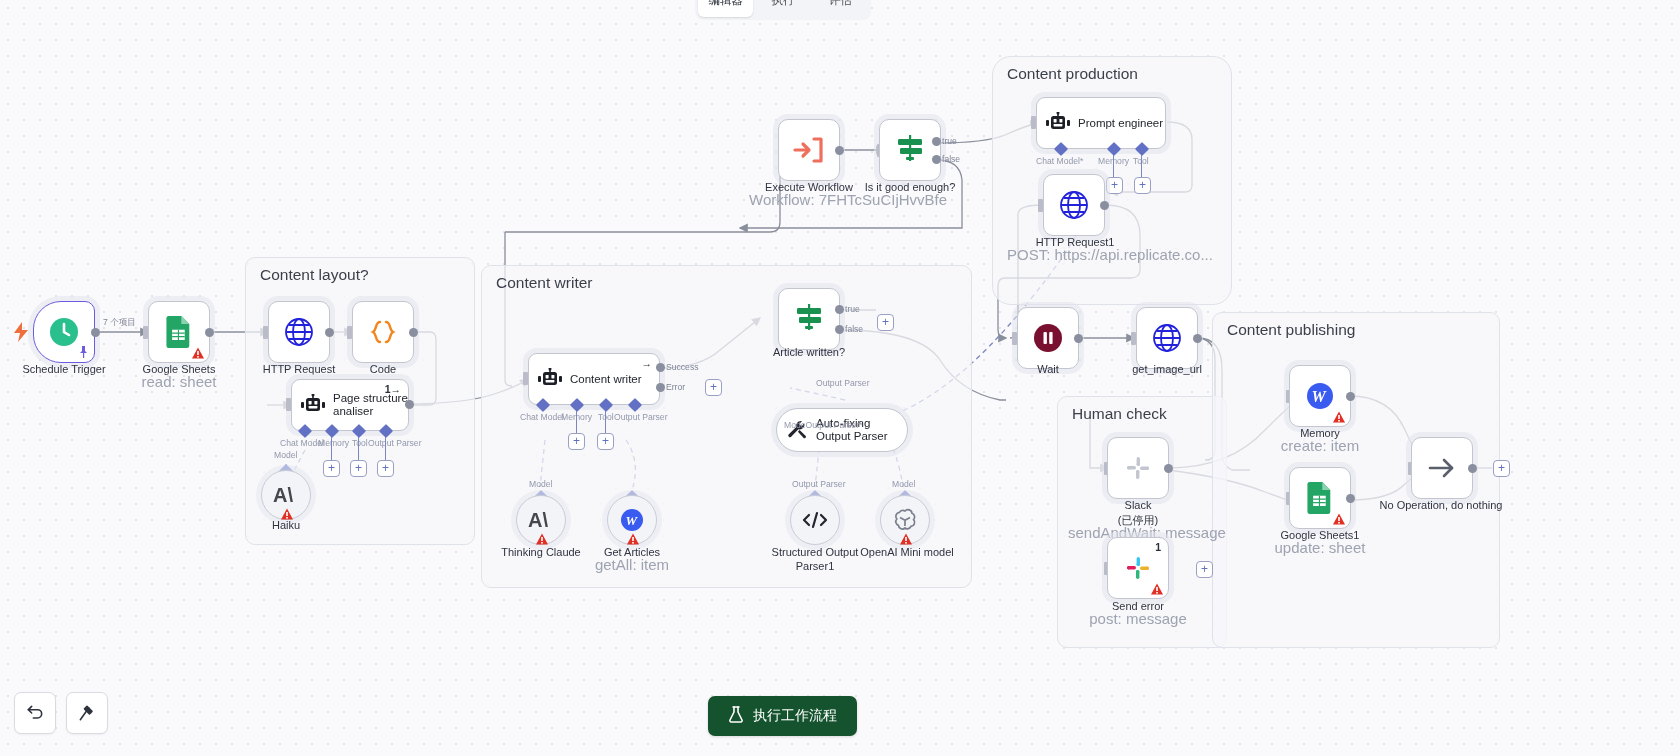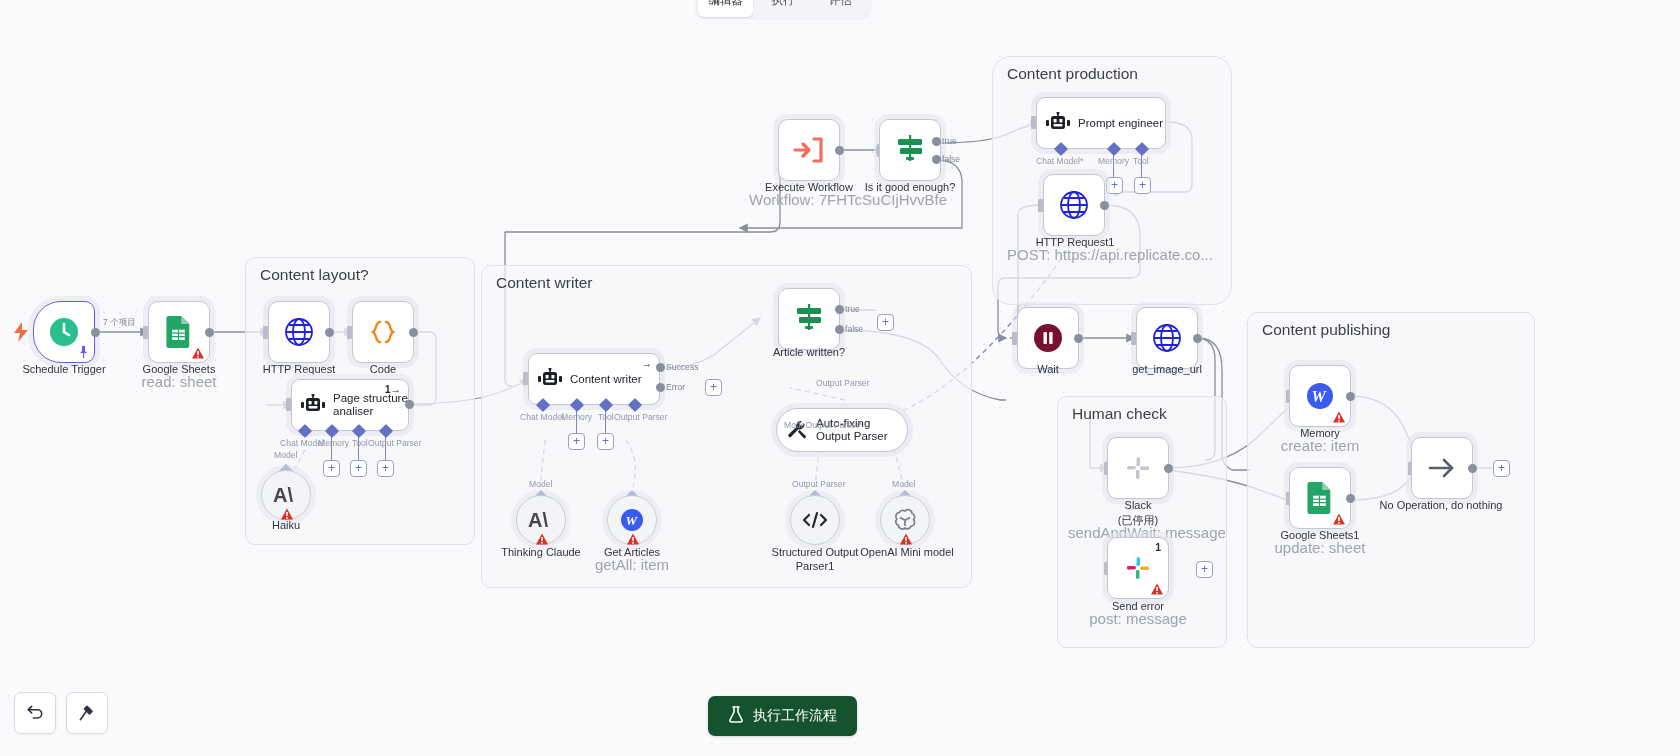--- a/index.html
+++ b/index.html
@@ -136,21 +136,21 @@
   </div>
   <div class="group" style="left:992px;top:56px;width:240px;height:249px;border-radius:19px;">
     <div class="group-title">Content production</div>
   </div>
   <div class="group" style="left:481px;top:265px;width:491px;height:323px;">
     <div class="group-title">Content writer</div>
   </div>
   <div class="group" style="left:1057px;top:396px;width:170px;height:252px;">
     <div class="group-title">Human check</div>
   </div>
-  <div class="group" style="left:1247px;top:312px;width:288px;height:336px;">
+  <div class="group" style="left:1212px;top:312px;width:288px;height:336px;">
     <div class="group-title">Content publishing</div>
   </div>
 
   <div class="lightning">
     <svg width="18" height="20" viewBox="0 0 18 20">
         <path d="M10 0 L2 11 L8 11 L6 20 L16 8 L10 8 Z" fill="#ef6f3c"></path>
       </svg>
   </div>
 
   <div class="node trigger" style="left:33px;top:301px;">

